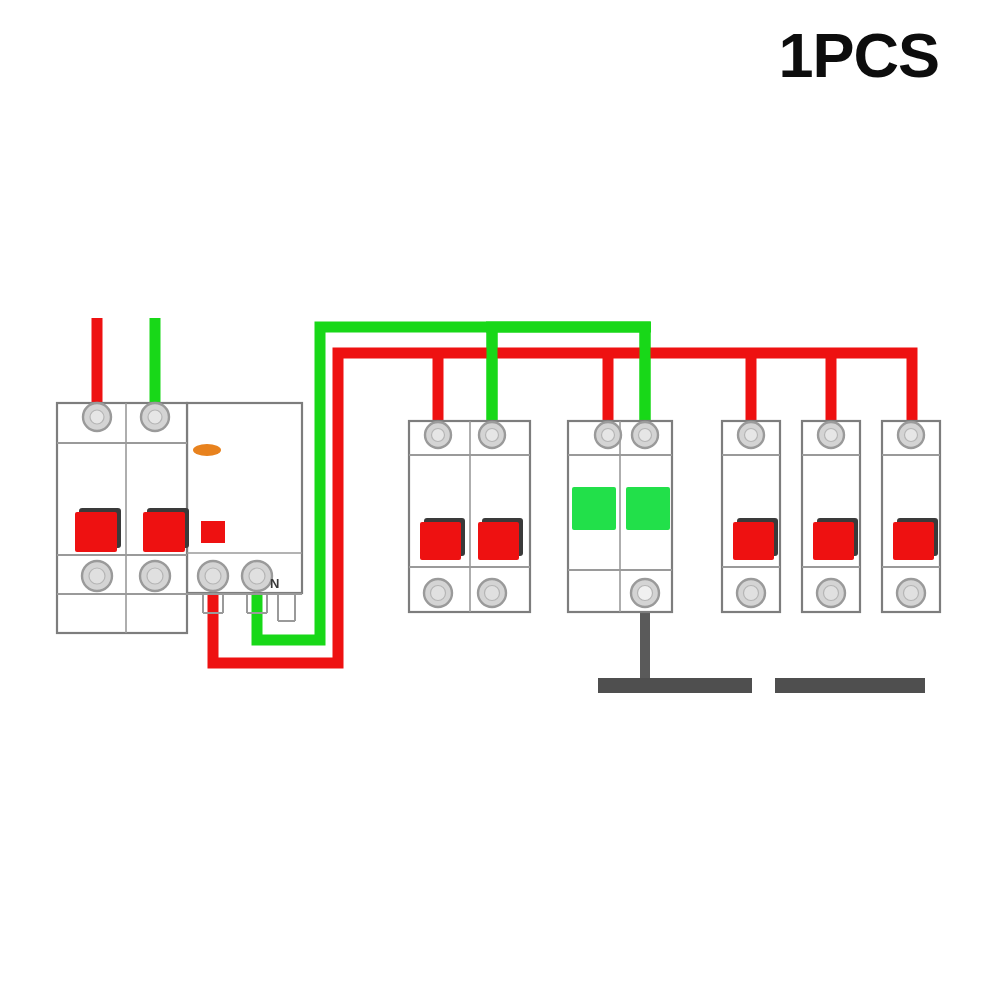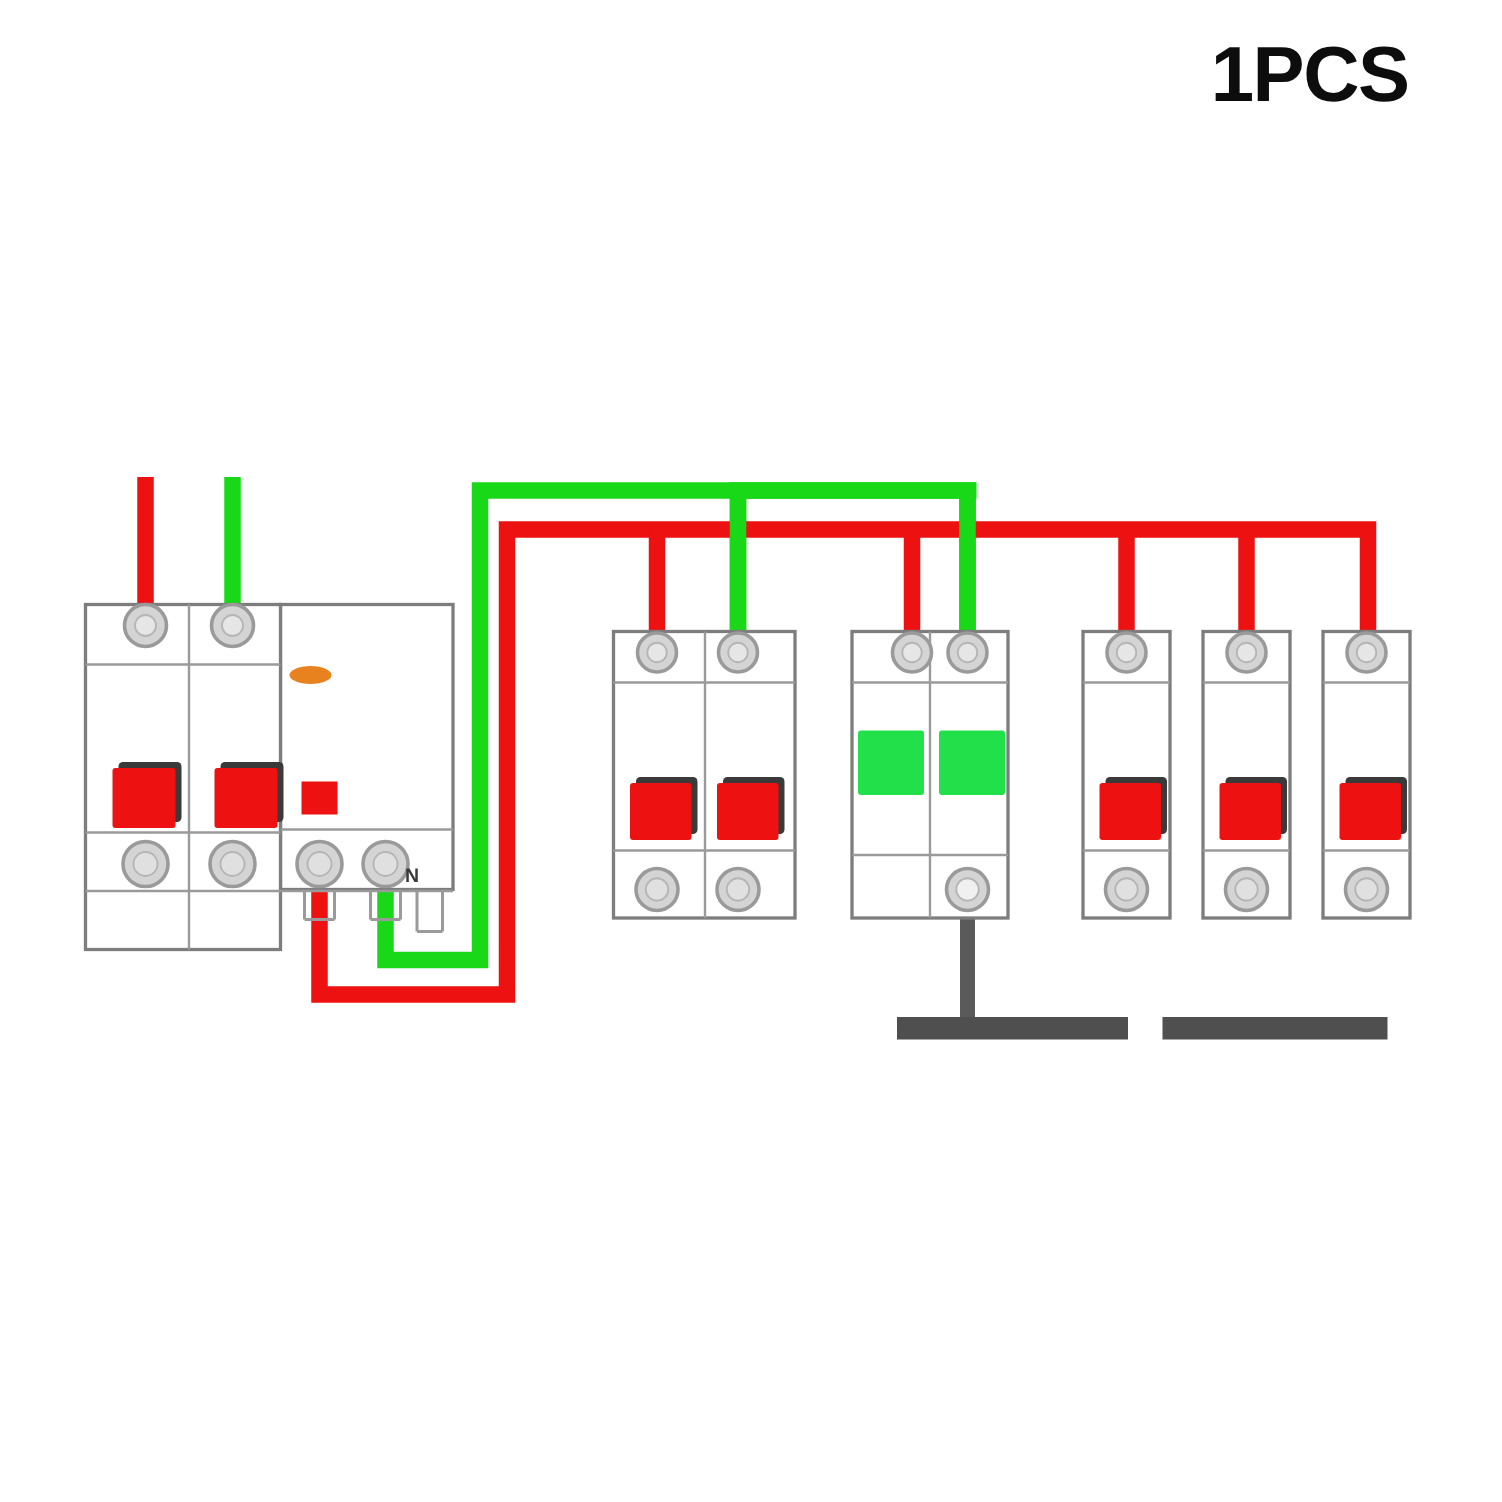--- a/index.html
+++ b/index.html
@@ -20,21 +20,21 @@
     width: 1001px;
     height: 1001px;
     background: #ffffff;
   }
   #pcs-label {
     position: absolute;
     right: 62px;
     top: 24px;
     font-family: "Liberation Sans", sans-serif;
     font-weight: bold;
-    font-size: 52px;
+    font-size: 63px;
     letter-spacing: -1px;
     color: #0d0d0d;
     line-height: 1;
     white-space: nowrap;
   }
   #diagram-svg {
     position: absolute;
     left: 0;
     top: 0;
     width: 1001px;

